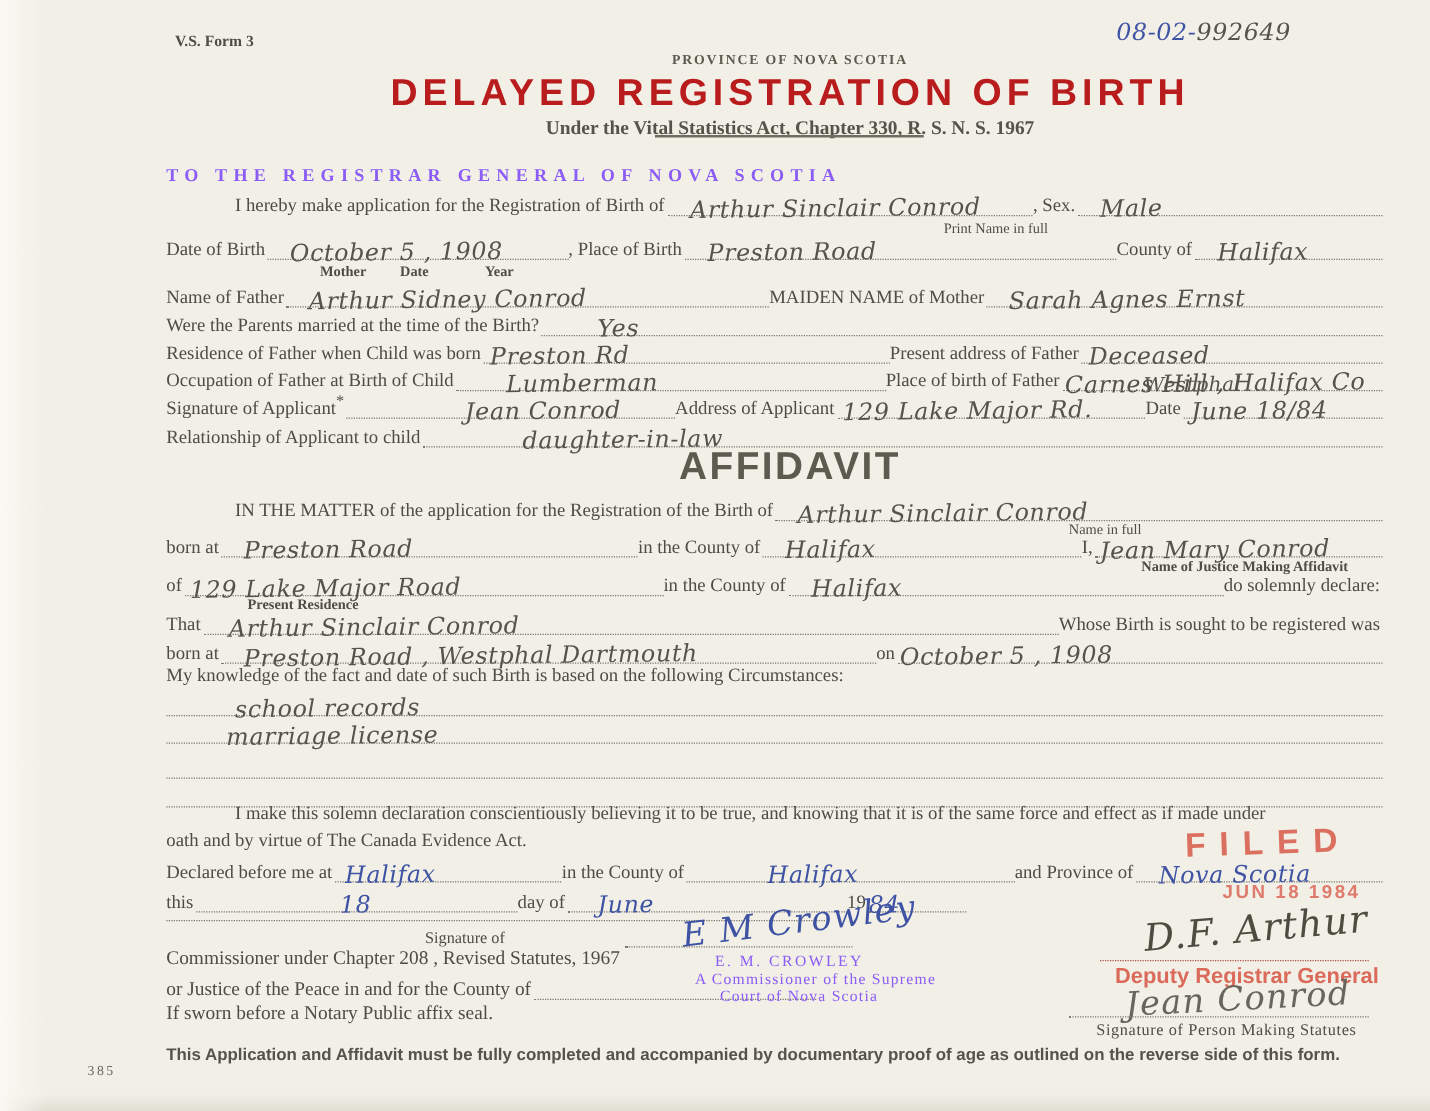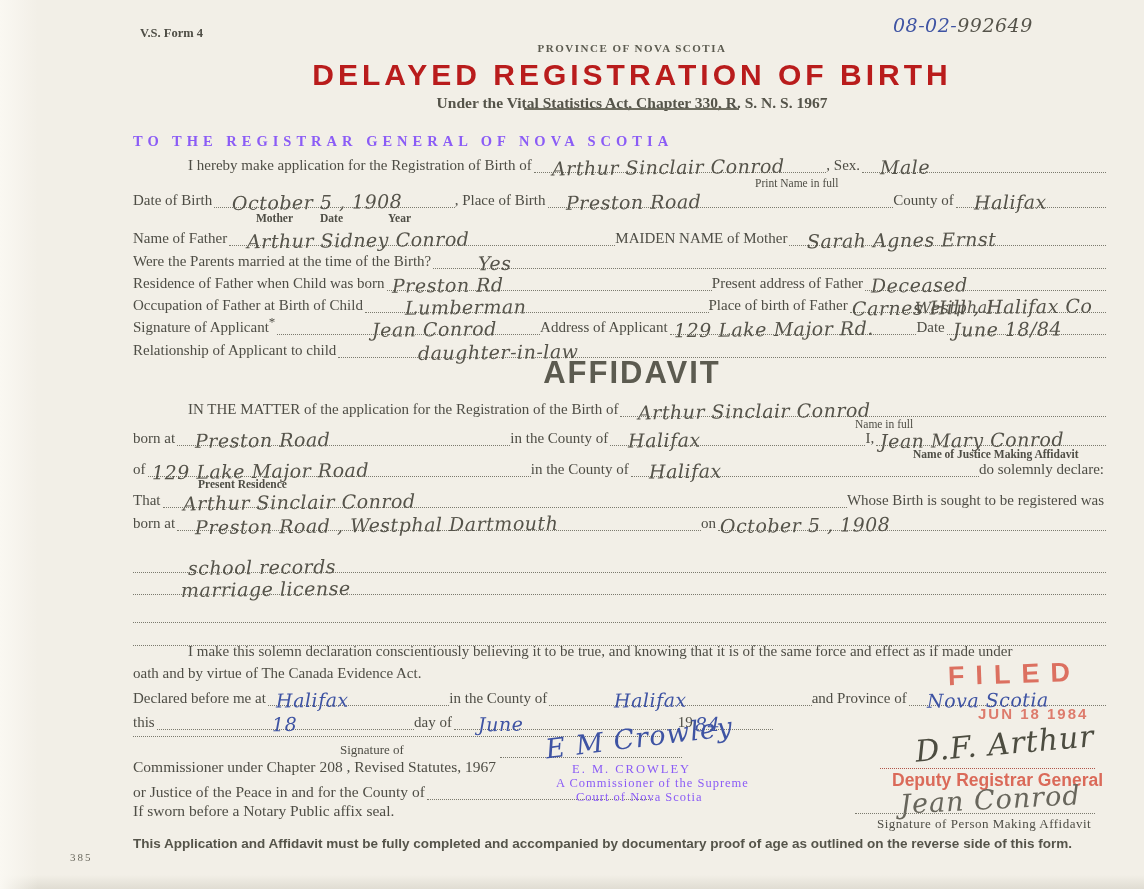--- a/index.html
+++ b/index.html
@@ -26,21 +26,21 @@
   .dotline{position:absolute;border-bottom:1px dotted #7b7a6e;}
   .stamptxt{font-family:Liberation Serif, serif;font-size:12.5px;color:#8b5cf6;letter-spacing:1px;}
   .footer-note{font-family:"Liberation Sans",sans-serif;font-weight:bold;font-size:13.5px;color:#55544a;}
   sup.star{font-size:13px;}
 </style>
 </head>
 <body>
 
 <div class="paper">
 
-  <div class="abs" style="left:140px;top:26px;font-weight:bold;font-size:12.5px;">V.S. Form 4</div>
+  <div class="abs" style="left:140px;top:26px;font-weight:bold;font-size:12.5px;">V.S. Form 3</div>
   <div class="abs" style="left:893px;top:12px;font-size:23px;">
     <span class="hw hw-blue" style="margin:0;">08-02-</span><span class="hw" style="margin:0;">992649</span>
   </div>
 
   <div class="center prov" style="top:42px;">PROVINCE OF NOVA SCOTIA</div>
   <div class="center title-main" style="top:58px;">DELAYED REGISTRATION OF BIRTH</div>
   <div class="center subt" style="top:94px;">Under the Vital Statistics Act, Chapter 330, R. S. N. S. 1967</div>
   <div class="rule" style="left:524px;top:108px;"></div>
   <div class="abs addr" style="left:133px;top:133px;">TO THE REGISTRAR GENERAL OF NOVA SCOTIA</div>
 
@@ -190,20 +190,21 @@
     <span class="lbl">born at</span>
     <span class="fill" style="flex:1.35;">
         <span class="hw">Preston Road , Westphal Dartmouth</span>
       </span>
     <span class="lbl">on</span>
     <span class="fill">
         <span class="hw" style="margin-left:2px;">October 5 , 1908</span>
       </span>
   </div>
 
+  <div class="abs" style="left:133px;top:533px;font-size:15px;">My knowledge of the fact and date of such Birth is based on the following Circumstances:</div>
 
   <div class="row" style="left:133px;top:551px;right:38px;">
     <span class="fill">
         <span class="hw" style="margin-left:55px;">school records</span>
       </span>
   </div>
   <div class="row" style="left:133px;top:573px;right:38px;">
     <span class="fill">
         <span class="hw" style="margin-left:48px;">marriage license</span>
       </span>
@@ -265,18 +266,18 @@
 
   <div class="abs" style="left:133px;top:802px;font-size:15.5px;">If sworn before a Notary Public affix seal.</div>
 
   <div class="abs stamp-red" style="left:948px;top:659px;font-size:27px;letter-spacing:11px;transform:rotate(-2deg);opacity:.88;">FILED</div>
   <div class="abs stamp-red" style="left:978px;top:705px;font-size:15px;letter-spacing:2px;opacity:.8;">JUN 18 1984</div>
   <div class="abs sig" style="left:915px;top:726px;font-size:30px;color:#4c4c40;transform:rotate(-5deg);">D.F. Arthur</div>
   <div class="dotline" style="left:880px;top:768px;width:215px;border-bottom-color:#b0544a;"></div>
   <div class="abs stamp-red" style="left:892px;top:770px;font-size:17.5px;opacity:.92;">Deputy Registrar General</div>
   <div class="abs sig" style="left:900px;top:784px;font-size:27px;color:#68665c;transform:rotate(-3deg);">Jean Conrod</div>
   <div class="dotline" style="left:855px;top:813px;width:240px;"></div>
-  <div class="abs" style="left:877px;top:816px;font-size:13px;letter-spacing:.5px;">Signature of Person Making Affidavit</div>
+  <div class="abs" style="left:877px;top:816px;font-size:13px;letter-spacing:.5px;">Signature of Person Making Statutes</div>
 
   <div class="abs footer-note" style="left:133px;top:836px;">This Application and Affidavit must be fully completed and accompanied by documentary proof of age as outlined on the reverse side of this form.</div>
   <div class="abs" style="left:70px;top:851px;font-size:11px;letter-spacing:2px;color:#6a695e;">385</div>
 
 </div>
 
 </body></html>

